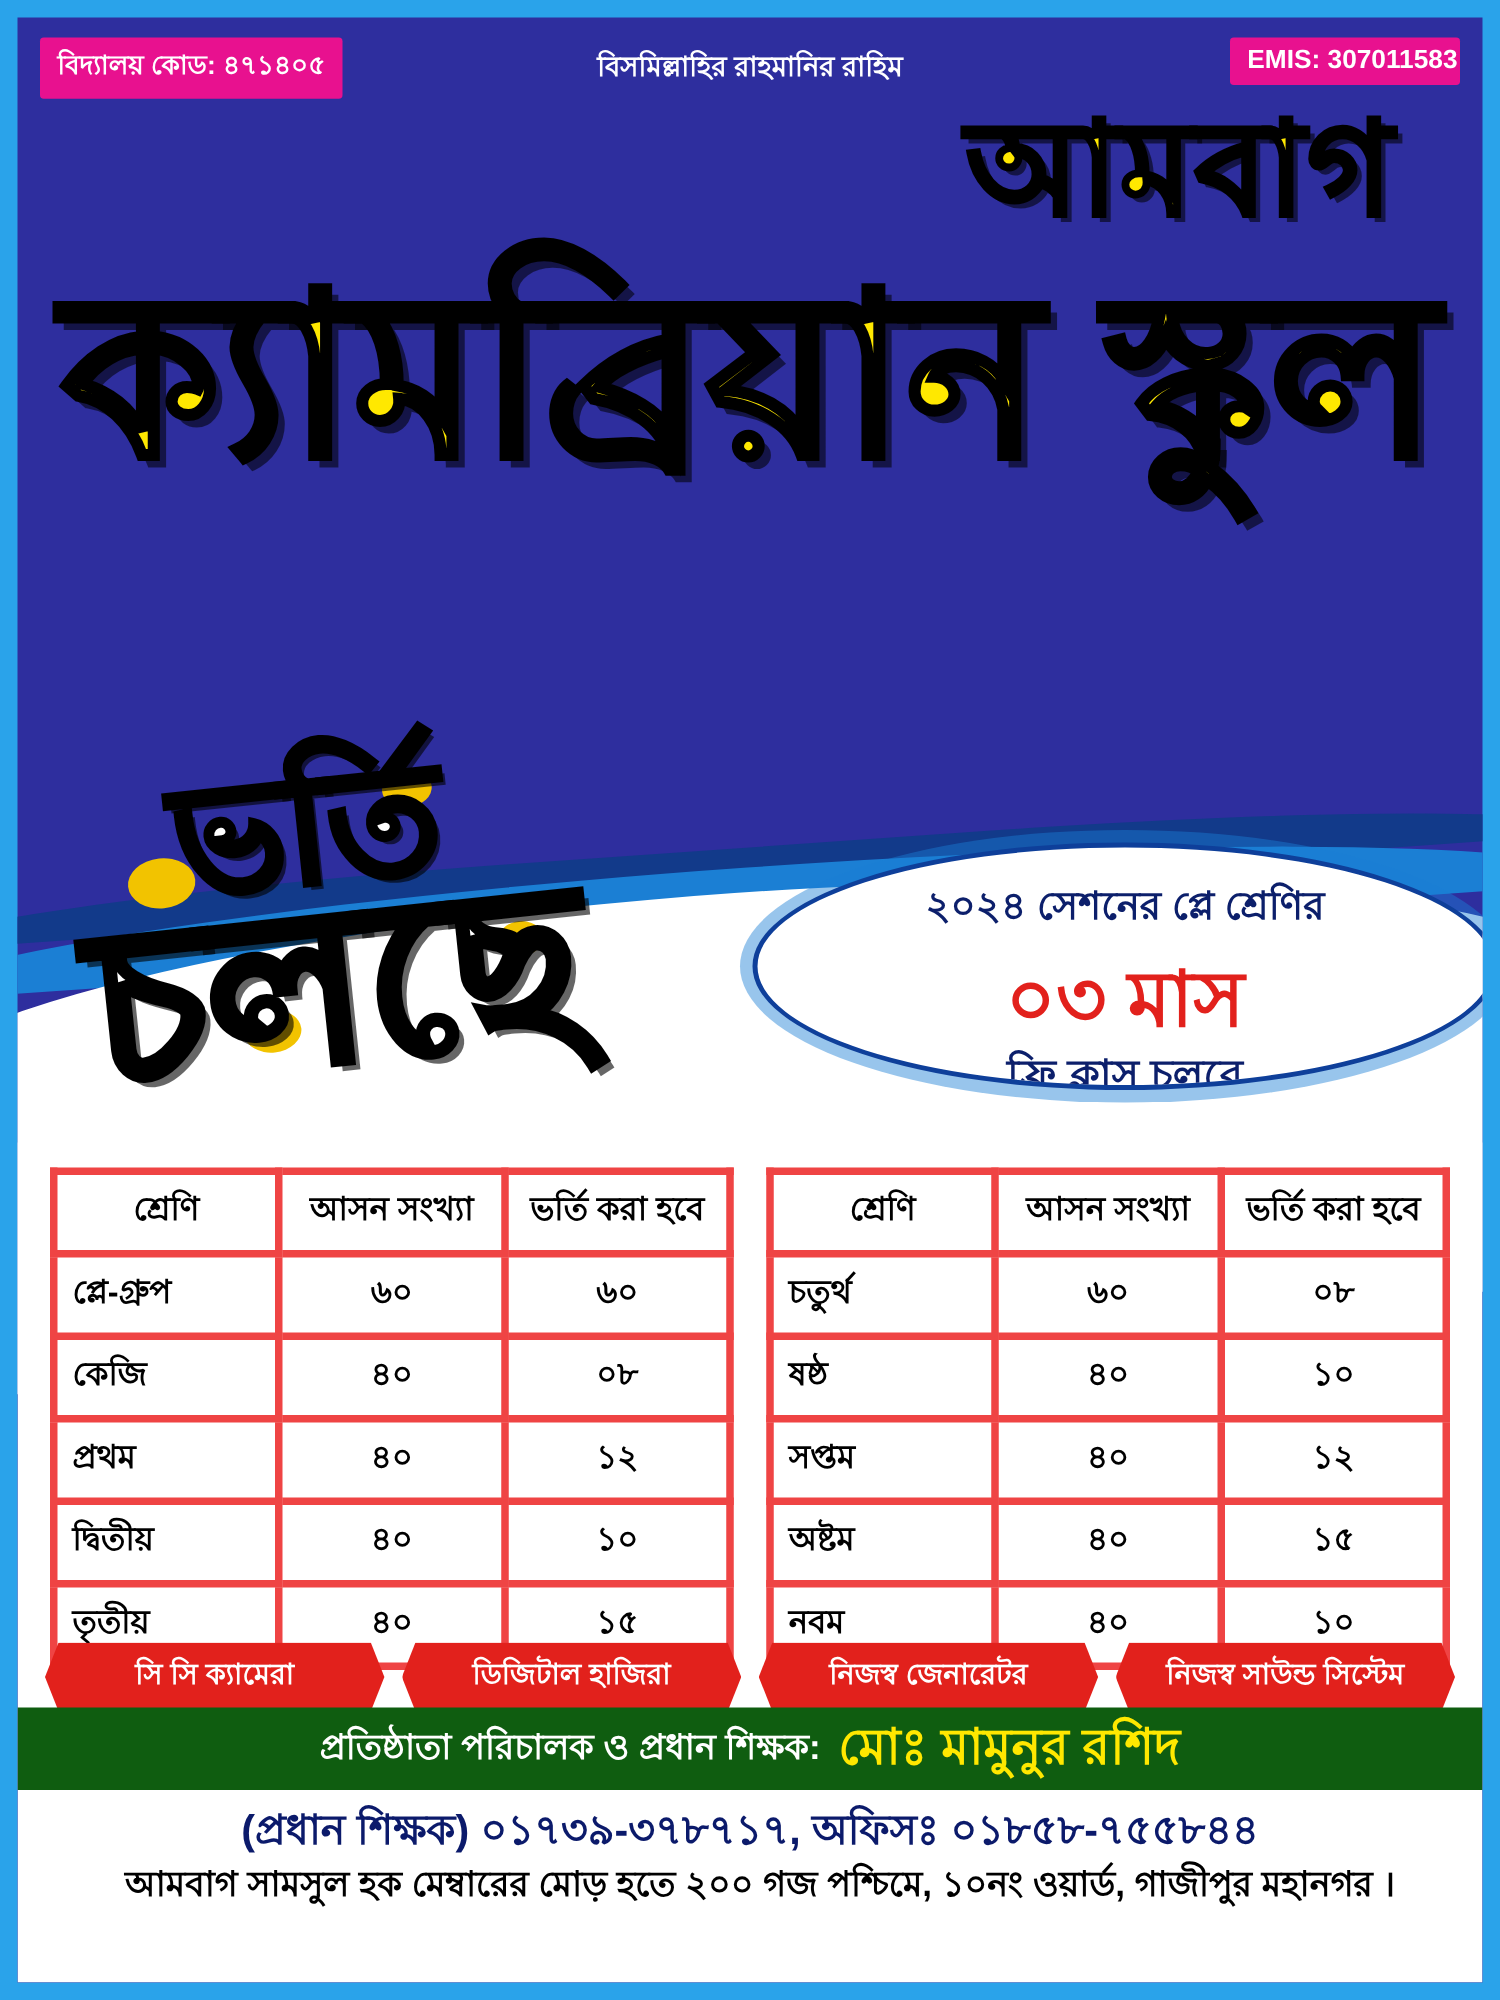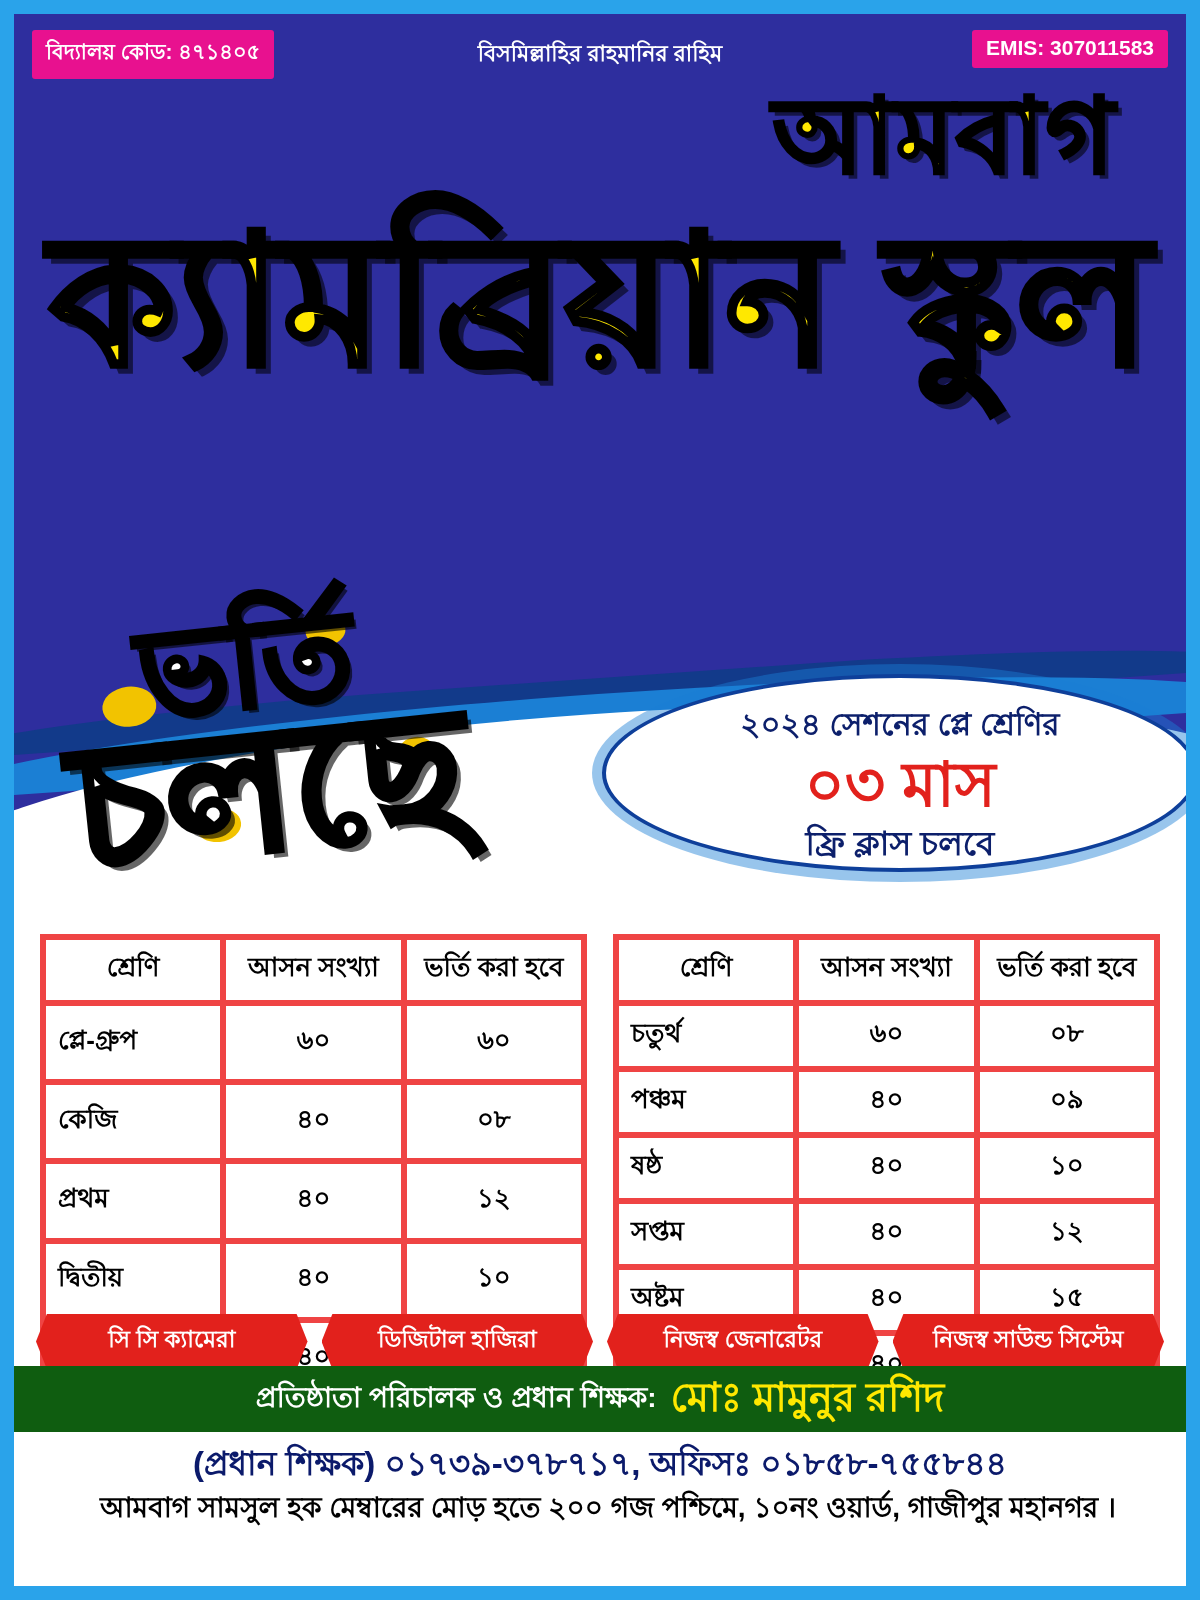--- a/index.html
+++ b/index.html
@@ -61,21 +61,21 @@
     font-weight: bold;
   }
   .emis {
     position: absolute;
     right: 18px;
     top: 16px;
     background: #e8118f;
     color: #ffffff;
     font-size: 21px;
     font-weight: bold;
-    padding: 6px 14px 8px 14px;
+    padding: 6px 2px 8px 14px;
     border-radius: 3px;
     white-space: nowrap;
   }
   
   .title-wrap {
     position: absolute;
     left: 0; right: 0;
     top: 62px;
     height: 500px;
   }
@@ -193,21 +193,21 @@
     overflow: hidden;
   }
   .freeclass .fc1 {
     margin-top: 22px;
     font-size: 31px;
     font-weight: bold;
     color: #0c1f6b;
     white-space: nowrap;
   }
   .freeclass .fc2 {
-    margin-top: 2px;
+    margin-top: 18px;
     font-size: 62px;
     font-weight: bold;
     color: #e2211c;
     line-height: 1;
     white-space: nowrap;
   }
   .freeclass .fc3 {
     margin-top: 2px;
     font-size: 33px;
     font-weight: bold;
@@ -405,25 +405,20 @@
               <th>ভর্তি করা হবে</th>
             </tr>
           </thead>
           <tbody>
             <tr>
               <td class="cls">চতুর্থ</td>
               <td>৬০</td>
               <td>০৮</td>
             </tr>
             <tr>
-              <td class="cls">পঞ্চম</td>
-              <td>৪০</td>
-              <td>০৯</td>
-            </tr>
-            <tr>
               <td class="cls">ষষ্ঠ</td>
               <td>৪০</td>
               <td>১০</td>
             </tr>
             <tr>
               <td class="cls">সপ্তম</td>
               <td>৪০</td>
               <td>১২</td>
             </tr>
             <tr>

